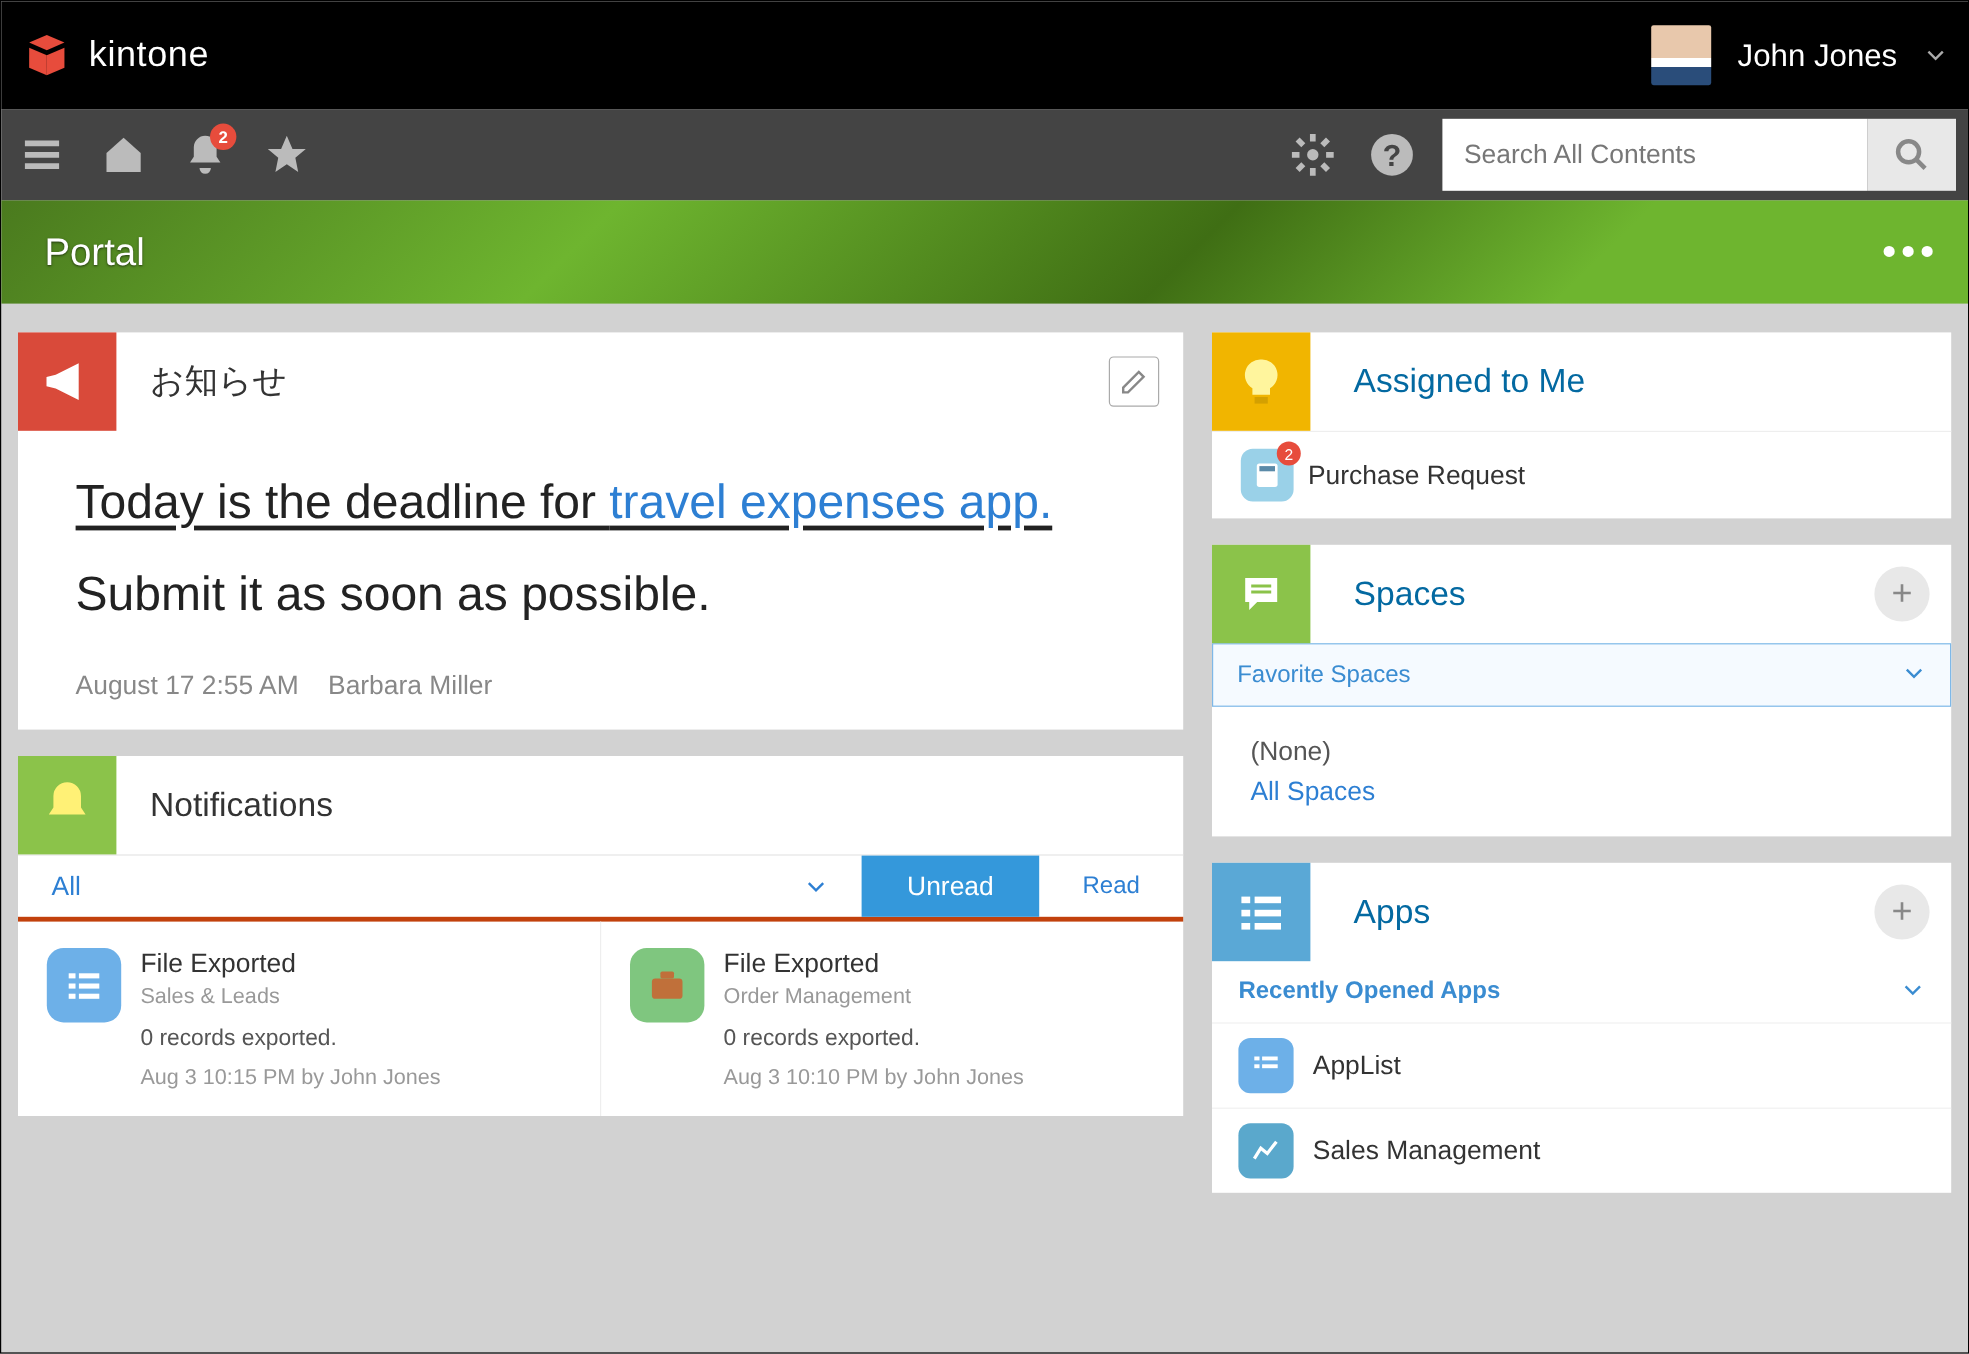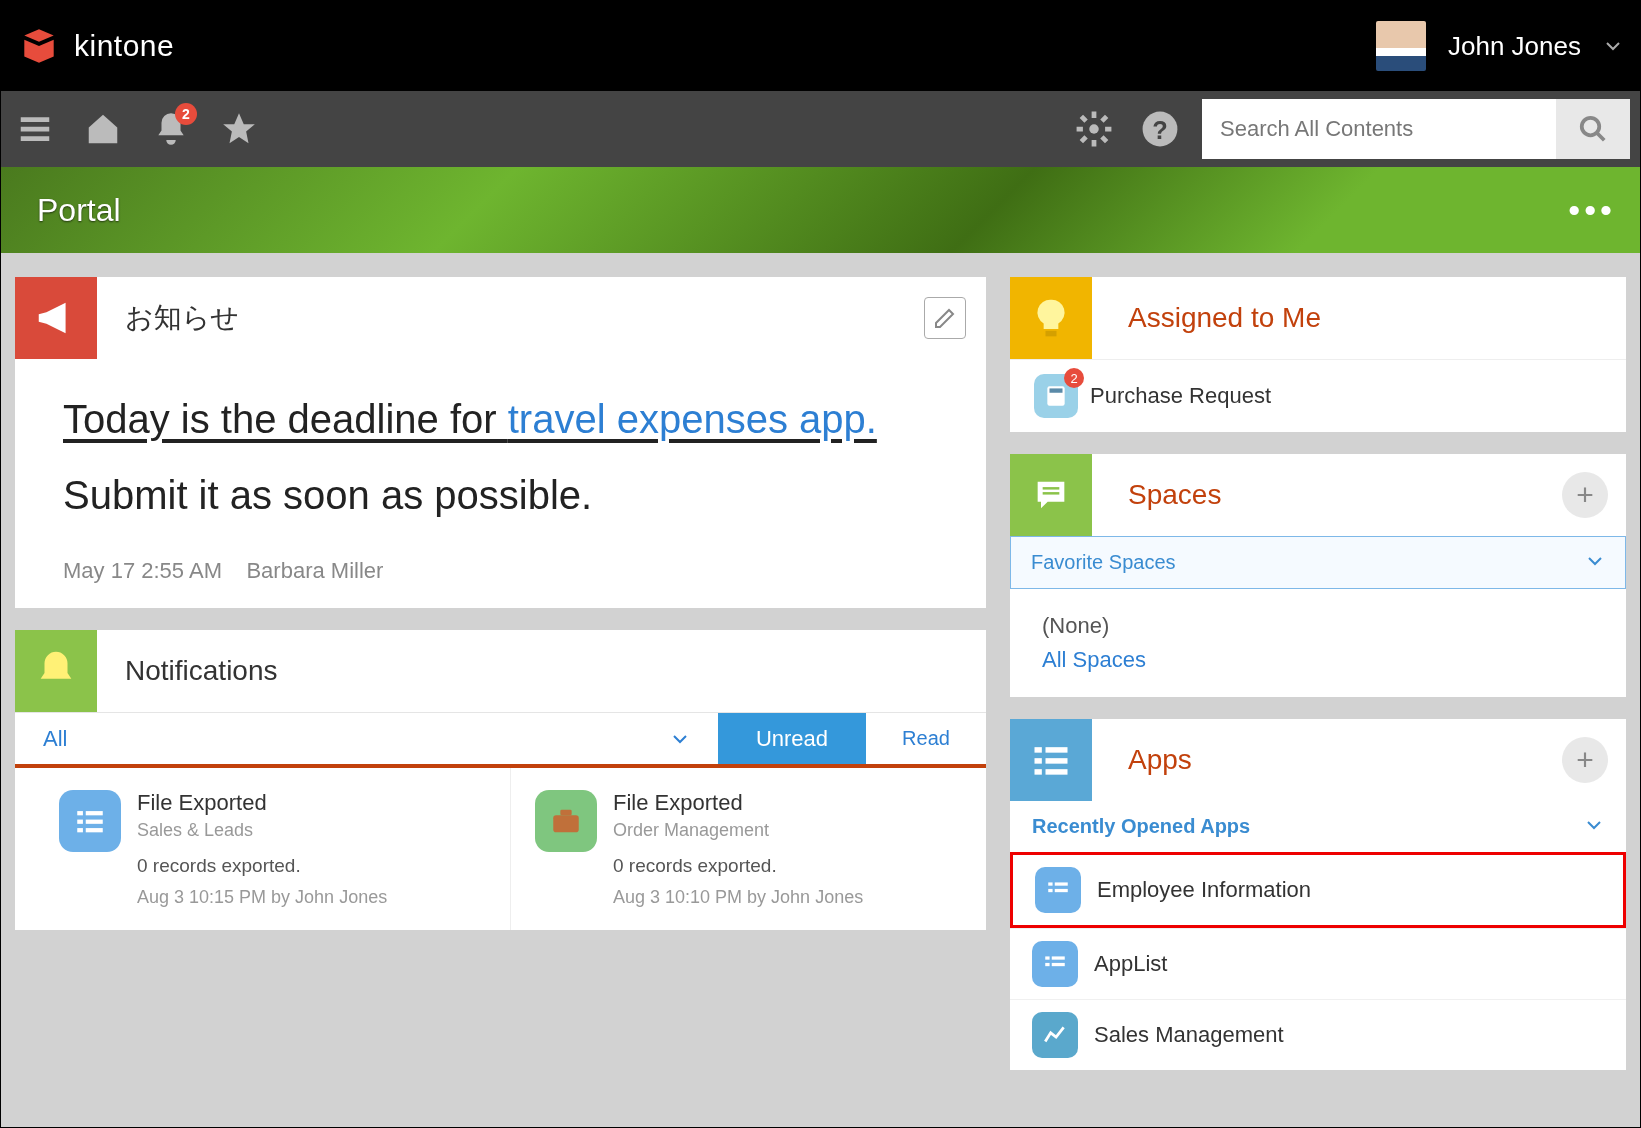--- a/index.html
+++ b/index.html
@@ -32,32 +32,32 @@
   .edit-btn { width: 42px; height: 42px; margin-right: 20px; display: flex; align-items: center; justify-content: center; color: #888; border: 1px solid #aaa; border-radius: 4px; }
   .announce-body { padding: 28px 36px 24px 48px; }
   .announce-line1 { font-size: 40px; text-decoration: underline; text-underline-offset: 6px; color: #222; line-height: 1.6; margin-bottom: 22px; }
   .announce-link { color: #2d7fd3; }
   .announce-line2 { font-size: 40px; color: #222; margin-bottom: 40px; }
   .announce-meta { color: #888; font-size: 22px; }
   .notif-tabs { display: flex; border-top: 1px solid #e5e5e5; border-bottom: 4px solid #c2410c; height: 56px; align-items: stretch; }
   .tab-all { display: flex; align-items: center; padding: 0 28px; color: #2d7fd3; font-size: 22px; flex: 1; }
   .tab-unread { background: #3498db; color: #fff; display: flex; align-items: center; justify-content: center; width: 148px; font-size: 22px; }
   .tab-read { display: flex; align-items: center; justify-content: center; width: 120px; color: #2d7fd3; font-size: 20px; }
-  .notif-list { display: flex; padding-left: 20px; }
+  .notif-list { display: flex; }
   .notif-item { flex: 1; padding: 22px 24px; display: flex; gap: 16px; border-right: 1px solid #eee; }
   .notif-item:last-child { border-right: none; }
   .app-icon { width: 62px; height: 62px; border-radius: 14px; display: flex; align-items: center; justify-content: center; }
   .app-icon.blue { background: #6db0e8; }
   .app-icon.green { background: #7fc67f; }
   .notif-text .t1 { font-size: 22px; color: #333; margin-bottom: 4px; }
   .notif-text .t2 { font-size: 18px; color: #999; margin-bottom: 14px; }
   .notif-text .t3 { font-size: 19px; color: #555; margin-bottom: 10px; }
   .notif-text .t4 { font-size: 18px; color: #999; }
   .r-panel-head { display: flex; align-items: center; height: 82px; }
-  .r-panel-title { font-size: 28px; font-weight: 300; color: #c2410c; padding-left: 36px; flex: 1; }
+  .r-panel-title { font-size: 28px; font-weight: 300; color: #0369a1; padding-left: 36px; flex: 1; }
   .plus-btn { width: 46px; height: 46px; border-radius: 50%; background: #e8e8e8; color: #888; display: flex; align-items: center; justify-content: center; font-size: 30px; margin-right: 18px; }
   .assigned-item { display: flex; align-items: center; padding: 14px 24px; gap: 12px; border-top: 1px solid #eee; }
   .calc-icon { width: 44px; height: 44px; border-radius: 10px; background: #9ad1e8; display: flex; align-items: center; justify-content: center; position: relative; }
   .calc-icon .badge2 { position: absolute; top: -6px; right: -6px; background: #e74c3c; color: #fff; font-size: 13px; width: 20px; height: 20px; border-radius: 50%; display: flex; align-items: center; justify-content: center; }
   .spaces-head-select { border: 1.5px solid #7eb8e8; margin: 0; padding: 14px 20px; display: flex; background:#f5faff; color: #3a8cd1; font-size: 20px; gap: 16px; }
   .spaces-body { padding: 24px 32px; font-size: 22px; }
   .spaces-none { color: #555; margin-bottom: 8px; }
   .spaces-all { color: #2d7fd3; }
   .apps-select-row { padding: 14px 22px; color: #3a8cd1; font-size: 20px; display: flex; font-weight: bold; }
   .app-row { display: flex; align-items: center; padding: 12px 22px; gap: 16px; font-size: 22px; color: #333; border-top: 1px solid #f0f0f0; }
@@ -168,21 +168,21 @@
               </svg>
           </span>
         </div>
       </div>
       <div class="announce-body">
         <div class="announce-line1">
           <span>Today is the deadline for </span><a class="announce-link">travel expenses app.</a>
         </div>
         <div class="announce-line2">Submit it as soon as possible.</div>
         <div class="announce-meta">
-          <span>May 17 2:55 AM</span>&nbsp;&nbsp;&nbsp;&nbsp;<span>Barbara Miller</span>
+          <span>August 17 2:55 AM</span>&nbsp;&nbsp;&nbsp;&nbsp;<span>Barbara Miller</span>
         </div>
       </div>
     </div>
 
     <div class="panel">
       <div class="panel-head">
         <div class="panel-icon" style="background:#8bc34a">
           <svg width="46" height="46" viewBox="0 0 24 24">
               <path d="M12 2a6 6 0 016 6v5l2 3H4l2-3V8a6 6 0 016-6z" fill="#fff176"></path>
             </svg>
@@ -308,31 +308,20 @@
         </div>
       </div>
       <div class="apps-select-row">
         <span>Recently Opened Apps</span>
         <span class="chev">
           <svg width="20" height="20" viewBox="0 0 20 20">
               <path d="M4 7l6 6 6-6" stroke="#3a8cd1" stroke-width="2" fill="none"></path>
             </svg>
         </span>
       </div>
-      <div class="app-row highlight">
-        <div class="sm-app-icon">
-          <svg width="26" height="26" viewBox="0 0 24 24">
-              <rect x="3" y="5" width="4" height="3" fill="#fff"></rect>
-              <rect x="9" y="5" width="12" height="3" fill="#fff"></rect>
-              <rect x="3" y="11" width="4" height="3" fill="#fff"></rect>
-              <rect x="9" y="11" width="12" height="3" fill="#fff"></rect>
-            </svg>
-        </div>
-        <span>Employee Information</span>
-      </div>
       <div class="app-row">
         <div class="sm-app-icon">
           <svg width="26" height="26" viewBox="0 0 24 24">
               <rect x="3" y="5" width="4" height="3" fill="#fff"></rect>
               <rect x="9" y="5" width="12" height="3" fill="#fff"></rect>
               <rect x="3" y="11" width="4" height="3" fill="#fff"></rect>
               <rect x="9" y="11" width="12" height="3" fill="#fff"></rect>
             </svg>
         </div>
         <span>AppList</span>

